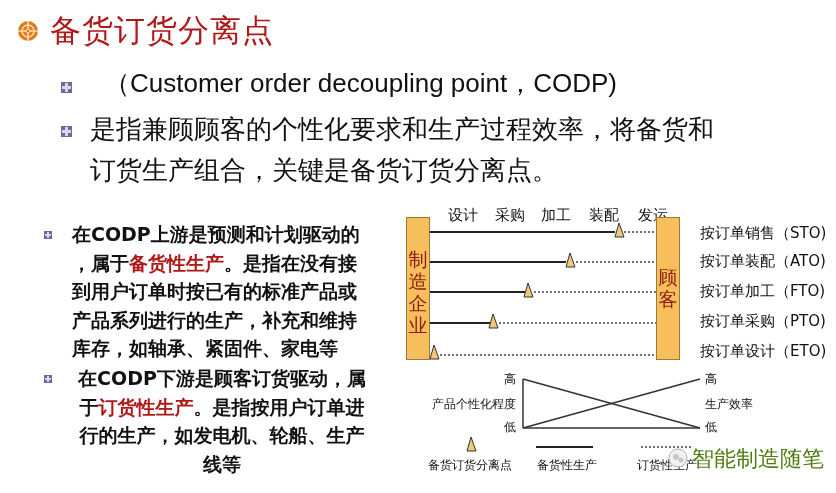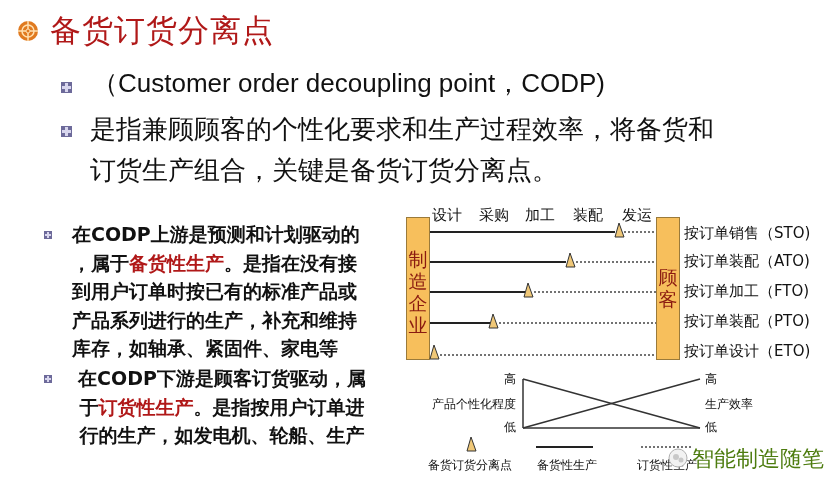--- a/index.html
+++ b/index.html
@@ -10,59 +10,60 @@
   .title-bullet { left:17px; top:20px; width:22px; height:22px; }
   .sq-bullet { width:11px; height:11px; background:#6d6a9a; position:absolute; }
   .sq-bullet::before { content:""; position:absolute; left:4px; top:1px; width:3px; height:9px; background:#d8d6ee; }
   .sq-bullet::after { content:""; position:absolute; left:1px; top:4px; width:9px; height:3px; background:#d8d6ee; }
   .sq-small { width:8px; height:8px; }
   .sq-small::before { left:3px; top:1px; width:2px; height:6px; }
   .sq-small::after { left:1px; top:3px; width:6px; height:2px; }
   .l1 { font-size:26px; white-space:nowrap; }
   .body-txt { font-size:19px; font-weight:bold; line-height:28.5px; width:300px; }
   .red { color:#b01818; }
-  .diag-lbl { font-size:15px; white-space:nowrap; color:#111; }
+  .diag-lbl { font-size:15px; white-space:nowrap; color:#111;margin-left:16px; }
   .small-lbl { font-size:12px; white-space:nowrap; color:#111; }
   .pillar { background:#f7bf5c; border:1px solid #9a7a3a; box-sizing:border-box; }
   .pillar-txt { font-size:19px; color:#8a1a10; line-height:22px; text-align:center; writing-mode:horizontal-tb; }
   .watermark { font-size:22px; color:#4d7c0f; white-space:nowrap; }
 </style>
 </head>
 <body>
 
 <svg class="abs title-bullet" viewBox="0 0 22 22">
   <circle cx="11" cy="11" r="10" fill="#e07a20"></circle>
   <circle cx="11" cy="11" r="6" fill="none" stroke="#ffe0b0" stroke-width="1.5"></circle>
   <line x1="11" y1="1" x2="11" y2="21" stroke="#ffe0b0" stroke-width="1.5"></line>
   <line x1="1" y1="11" x2="21" y2="11" stroke="#ffe0b0" stroke-width="1.5"></line>
   <circle cx="11" cy="11" r="2" fill="#e07a20" stroke="#ffe0b0" stroke-width="1"></circle>
 </svg>
 <div class="abs title">备货订货分离点</div>
 
 <div class="sq-bullet" style="left:61px;top:82px;"></div>
-<div class="abs l1" style="left:92px;top:66px;font-family:'Liberation Sans',sans-serif;">（Customer order decoupling point，CODP)</div>
+<div class="abs l1" style="left:104px;top:66px;font-family:'Liberation Sans',sans-serif;">（Customer order decoupling point，CODP)</div>
 
 <div class="sq-bullet" style="left:61px;top:126px;"></div>
 <div class="abs l1" style="left:90px;top:112px;text-align:center;">是指兼顾顾客的个性化要求和生产过程效率，将备货和</div>
 <div class="abs l1" style="left:90px;top:153px;">订货生产组合，关键是备货订货分离点。</div>
 
 <div class="sq-bullet sq-small" style="left:44px;top:231px;"></div>
 <div class="abs body-txt" style="left:72px;top:220px;">
   <div>在CODP上游是预测和计划驱动的</div>
   <div><span>，属于</span><span class="red">备货性生产</span><span>。是指在没有接</span></div>
   <div>到用户订单时按已有的标准产品或</div>
   <div>产品系列进行的生产，补充和维持</div>
   <div>库存，如轴承、紧固件、家电等</div>
 </div>
 
 <div class="sq-bullet sq-small" style="left:44px;top:375px;"></div>
 <div class="abs body-txt" style="left:72px;top:364px;text-align:center;">
   <div>在CODP下游是顾客订货驱动，属</div>
   <div><span>于</span><span class="red">订货性生产</span><span>。是指按用户订单进</span></div>
   <div>行的生产，如发电机、轮船、生产</div>
+  <div>线等</div>
 </div>
 
 <div class="abs diag-lbl" style="left:432px;top:206px;">设计</div>
 <div class="abs diag-lbl" style="left:479px;top:206px;text-align:right;">采购</div>
 <div class="abs diag-lbl" style="left:525px;top:206px;">加工</div>
 <div class="abs diag-lbl" style="left:573px;top:206px;">装配</div>
 <div class="abs diag-lbl" style="left:622px;top:206px;">发运</div>
 
 <div class="abs pillar" style="left:406px;top:217px;width:24px;height:143px;">
   <div class="pillar-txt" style="margin-top:30px;">
@@ -110,21 +111,21 @@
   </g>
 
   <polygon points="471,437 467,451 476,451" fill="#f0c878" stroke="#333" stroke-width="1"></polygon>
   <line x1="536" y1="447" x2="593" y2="447" stroke="#222" stroke-width="2"></line>
   <line x1="641" y1="447" x2="692" y2="447" stroke="#444" stroke-width="1.5" stroke-dasharray="2,2"></line>
 </svg>
 
 <div class="abs diag-lbl" style="left:684px;top:224px;">按订单销售（STO)</div>
 <div class="abs diag-lbl" style="left:684px;top:252px;">按订单装配（ATO)</div>
 <div class="abs diag-lbl" style="left:684px;top:282px;">按订单加工（FTO)</div>
-<div class="abs diag-lbl" style="left:684px;top:312px;">按订单装配（PTO)</div>
+<div class="abs diag-lbl" style="left:684px;top:312px;">按订单采购（PTO)</div>
 <div class="abs diag-lbl" style="left:684px;top:342px;">按订单设计（ETO)</div>
 
 <div class="abs small-lbl" style="left:504px;top:371px;">高</div>
 <div class="abs small-lbl" style="left:432px;top:396px;font-family:Liberation Serif, serif;">产品个性化程度</div>
 <div class="abs small-lbl" style="left:504px;top:419px;">低</div>
 <div class="abs small-lbl" style="left:705px;top:371px;">高</div>
 <div class="abs small-lbl" style="left:705px;top:396px;">生产效率</div>
 <div class="abs small-lbl" style="left:705px;top:419px;">低</div>
 
 <div class="abs small-lbl" style="left:428px;top:457px;">备货订货分离点</div>

